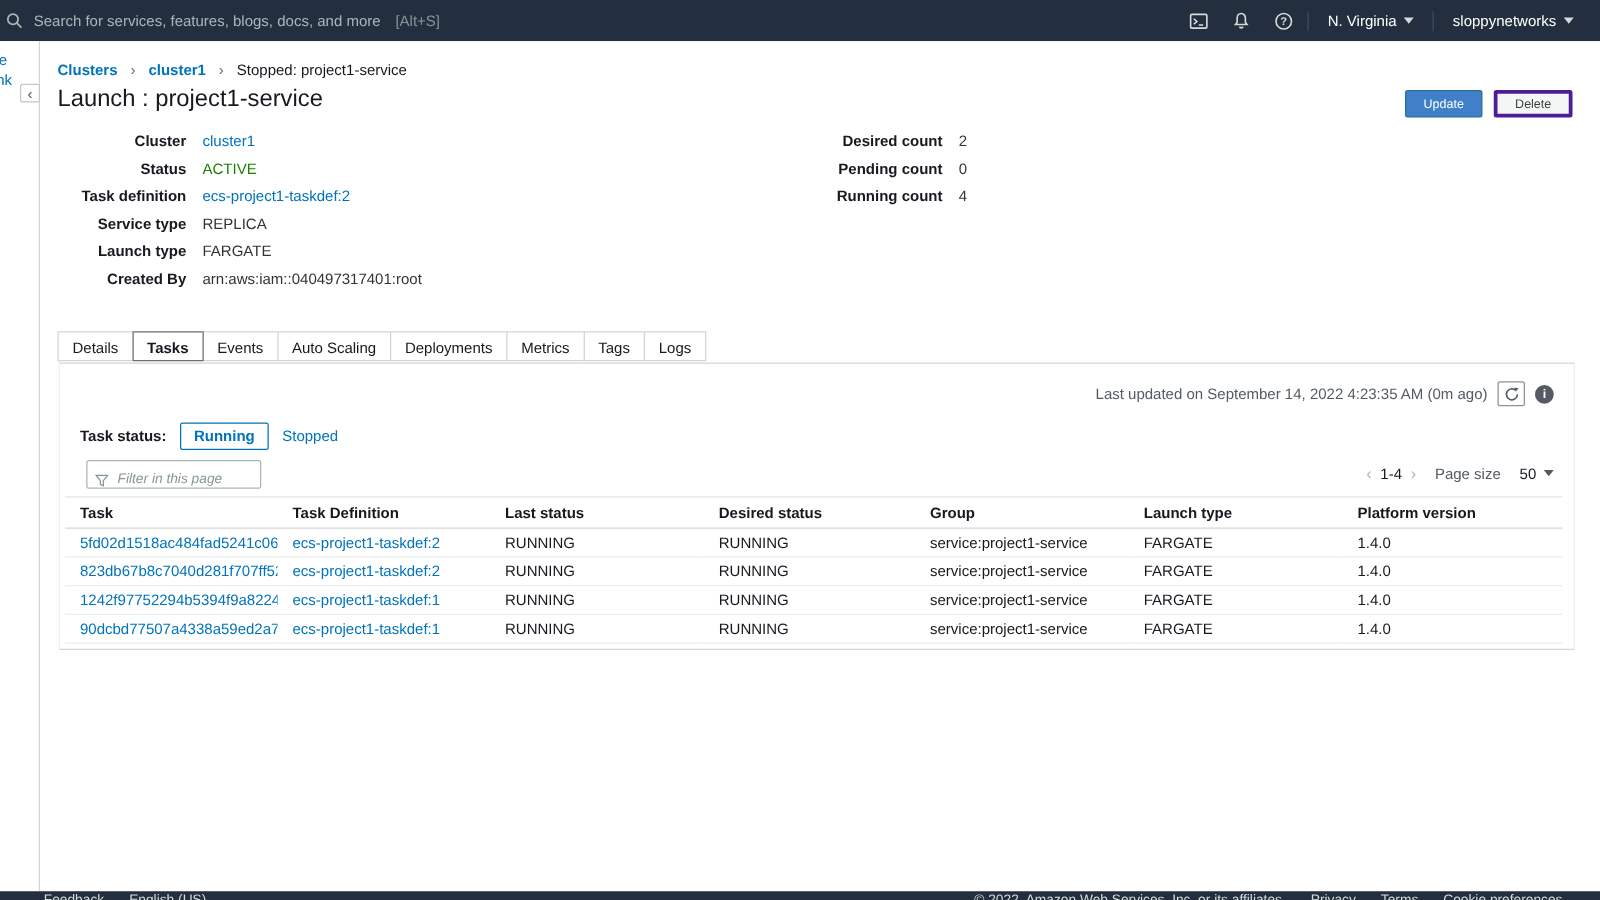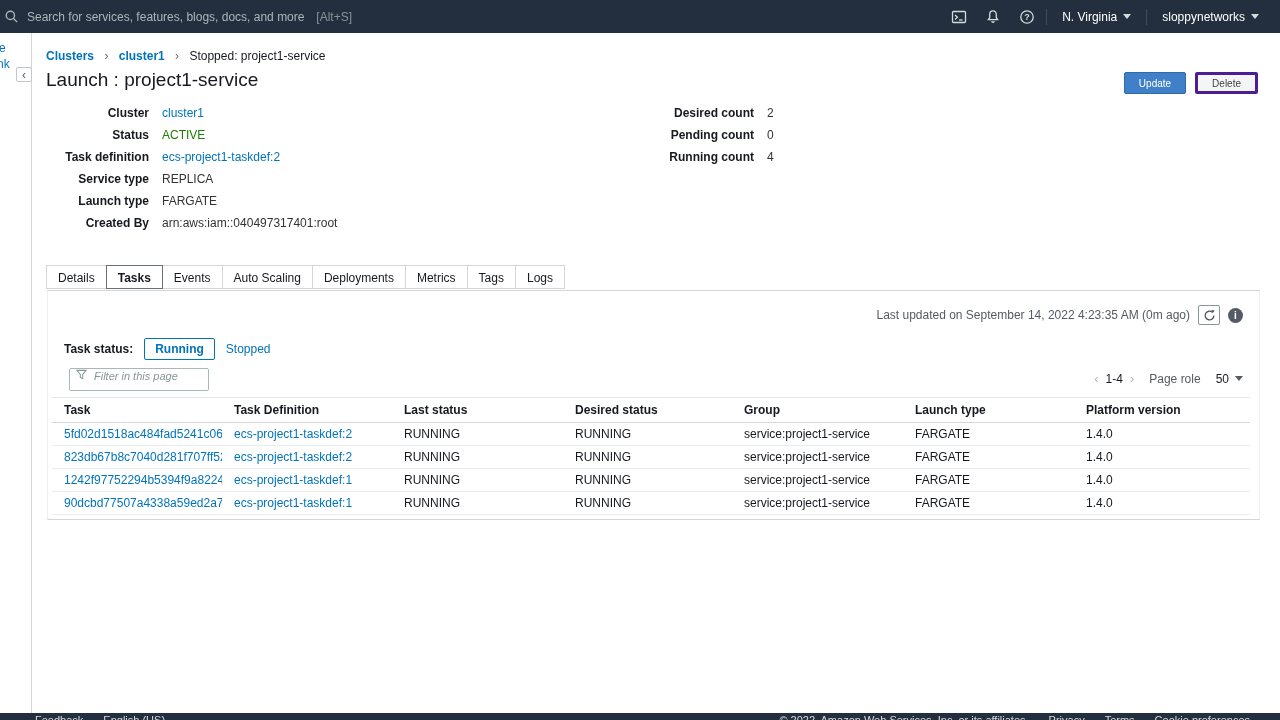--- a/index.html
+++ b/index.html
@@ -72,21 +72,21 @@
   .info-icon { width:15px; height:15px; border-radius:50%; background:#545b64; color:#fff;
     font-size:10px; font-weight:700; display:flex; align-items:center; justify-content:center; cursor:pointer; }
 
   .status-row { position:absolute; top:47px; left:16px; display:flex; align-items:center; gap:11px; font-size:12px; }
   .status-label { font-weight:700; color:#16191f; }
   .chip-running { border:1px solid #0073bb; color:#0073bb; background:#fff; border-radius:2px;
     padding:3px 10px; font-weight:700; cursor:pointer; }
   .link-stopped { color:#0073bb; cursor:pointer; }
 
   .filter-box { position:absolute; top:77px; left:21px; width:140px; height:23px; border:1px solid #aab7b8;
-    border-radius:2px; display:flex; align-items:flex-start; padding:0 6px; gap:5px; background:#fff; }
+    border-radius:2px; display:flex; align-items:flex-end; padding:0 6px; gap:5px; background:#fff; }
   .filter-box input { border:none; outline:none; flex:1; min-width:0; font-size:11px; font-style:italic;
     color:#545b64; font-family:"Liberation Sans", sans-serif; background:transparent; }
   .filter-box input::placeholder { color:#879596; }
 
   .pagination { position:absolute; top:80px; right:16px; display:flex; align-items:center; gap:7px;
     font-size:12px; color:#545b64; }
   .pg-chev { color:#aab7b8; cursor:pointer; font-size:13px; }
   .pg-range { color:#16191f; }
   .page-size-select { display:flex; align-items:center; gap:6px; cursor:pointer; margin-left:8px; color:#16191f; }
   .page-size-select .caret { border-top-color:#545b64; }
@@ -257,21 +257,21 @@
               <path d="M1 1.5 L11 1.5 L7.3 6 L7.3 10.5 L4.7 9.3 L4.7 6 Z" fill="none" stroke="#879596" stroke-width="1.1"></path>
             </svg>
         </span>
         <input type="text" placeholder="Filter in this page" style="">
       </div>
 
       <div class="pagination">
         <span class="pg-chev">‹</span>
         <span class="pg-range">1-4</span>
         <span class="pg-chev">›</span>
-        <span style="margin-left:8px;">Page role</span>
+        <span style="margin-left:8px;">Page size</span>
         <span class="page-size-select">
           <span>50</span>
           <span class="caret"></span>
         </span>
       </div>
 
       <table class="task-table">
         <colgroup>
             <col style="width:170px">
             <col style="width:170px">

